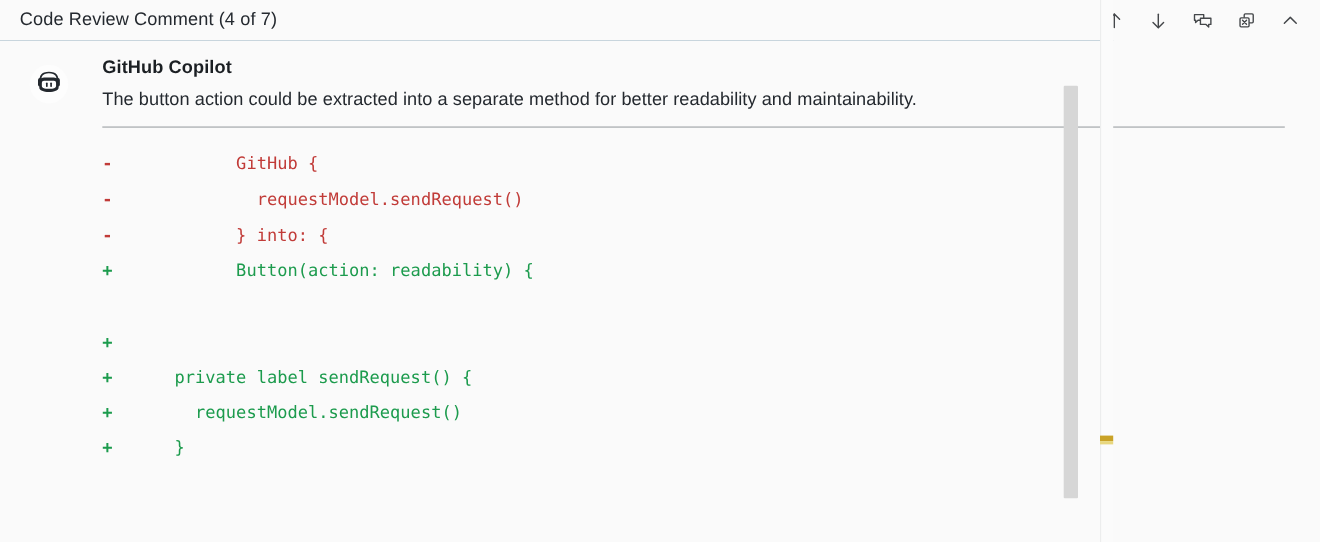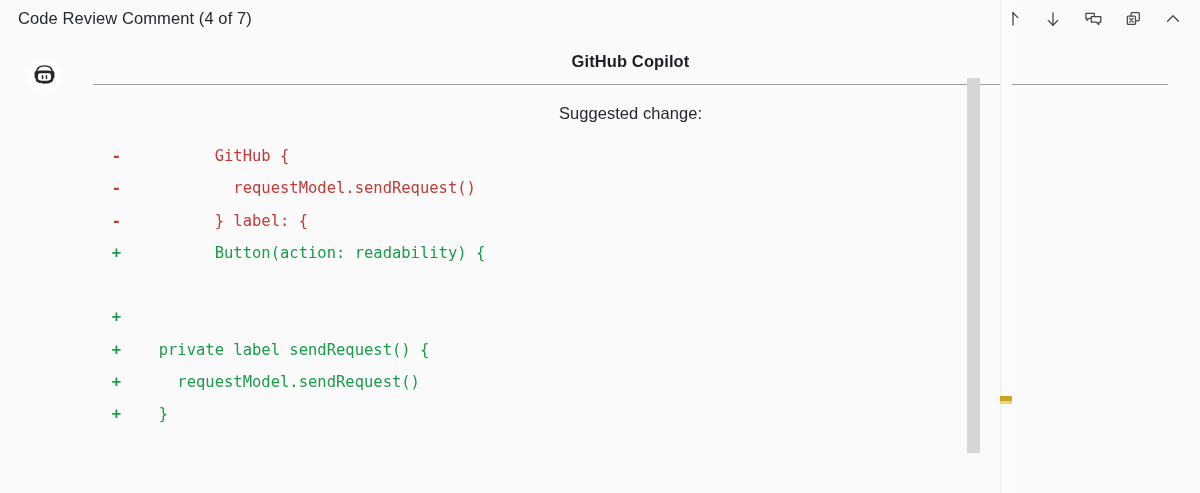--- a/index.html
+++ b/index.html
@@ -78,21 +78,20 @@
     display: flex;
     align-items: center;
     justify-content: center;
   }
 
   .content {
     position: absolute;
     left: 93px;
     top: 15px;
     width: 1075px;
-    text-align: center;
   }
 
   .author {
     font-size: 16.5px;
     font-weight: bold;
     color: #1b1f23;
     margin: 0 0 8px 0;
     letter-spacing: 0.1px;
   }
 
@@ -257,29 +256,29 @@
           <rect x="11.2" y="14.6" width="1.6" height="4.2" rx="0.7"></rect>
           <rect x="15.2" y="14.6" width="1.6" height="4.2" rx="0.7"></rect>
         </svg>
       </span>
     </div>
 
     <div class="content">
 
       <div class="author">GitHub Copilot</div>
 
+      <div class="comment-body">The button action could be extracted into a separate method for better readability and maintainability.</div>
 
       <div class="divider"></div>
 
-      <div class="suggest-label">Suggested change:</div>
 
       <div class="diff" id="diff-block">
           <div class="diff-row row-del"><span class="diff-marker">-</span><span class="diff-code">        GitHub {</span></div>
           <div class="diff-row row-del"><span class="diff-marker">-</span><span class="diff-code">          requestModel.sendRequest()</span></div>
-          <div class="diff-row row-del"><span class="diff-marker">-</span><span class="diff-code">        } label: {</span></div>
+          <div class="diff-row row-del"><span class="diff-marker">-</span><span class="diff-code">        } into: {</span></div>
           <div class="diff-row row-add"><span class="diff-marker">+</span><span class="diff-code">        Button(action: readability) {</span></div>
           <div class="diff-row row-blank"><span class="diff-marker"></span><span class="diff-code"></span></div>
           <div class="diff-row row-add"><span class="diff-marker">+</span><span class="diff-code"></span></div>
           <div class="diff-row row-add"><span class="diff-marker">+</span><span class="diff-code">  private label sendRequest() {</span></div>
           <div class="diff-row row-add"><span class="diff-marker">+</span><span class="diff-code">    requestModel.sendRequest()</span></div>
           <div class="diff-row row-add"><span class="diff-marker">+</span><span class="diff-code">  }</span></div>
         </div>
 
     </div>
   </div>

